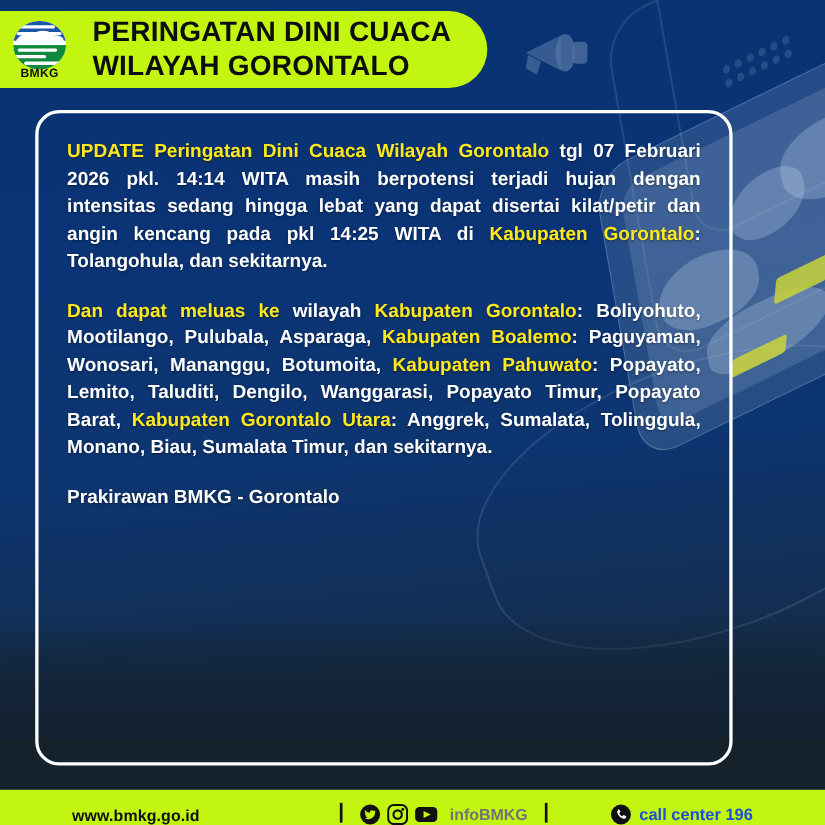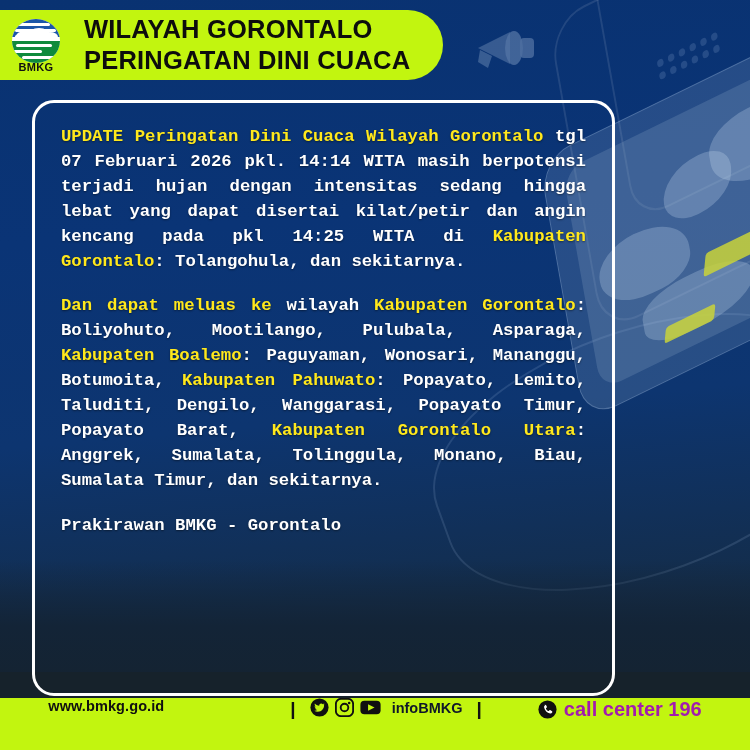--- a/index.html
+++ b/index.html
@@ -138,28 +138,27 @@
     color: #0d0d0d;
     font-size: 25.5px;
     font-weight: bold;
     line-height: 1.22;
     letter-spacing: .2px;
   }
   
   .card {
     position: absolute;
     left: 32px; top: 100px;
-    width: 583px; height: 596px;
+    width: 634px; height: 596px;
     border: 3px solid #ffffff;
     border-radius: 22px;
     box-sizing: border-box;
     z-index: 5;
     padding: 22px 26px 0 26px;
     overflow: hidden;
-    font-family: Liberation Mono, monospace;
   }
   .body-text {
     color: #ffffff;
     font-size: 17.3px;
     font-weight: bold;
     line-height: 1.44;
     text-align: justify;
     text-shadow: 0 1px 2px rgba(0,0,0,.45);
   }
   .body-text p { margin: 0 0 20px 0; }
@@ -170,24 +169,24 @@
   .footer-dark {
     position: absolute;
     left: 0; right: 0; bottom: 38px;
     height: 40px;
     background: #16222b;
     z-index: 4;
   }
   .footer {
     position: absolute;
     left: 0; right: 0; bottom: 0;
-    height: 52px;
+    height: 32px;
     background: #c2f50f;
     display: flex;
-    align-items: flex-start;
+    align-items: flex-end;
     justify-content: center;
     gap: 0;
     z-index: 7;
   }
   .f-url {
     color: #101010;
     font-size: 14.5px;
     font-weight: bold;
     letter-spacing: .1px;
   }
@@ -196,33 +195,33 @@
     font-size: 19px;
     font-weight: bold;
     margin: 0 14px;
   }
   .f-social {
     display: flex;
     align-items: center;
     gap: 6px;
   }
   .f-social-label {
-    color: #0f172a;
+    color: #737373;
     font-size: 14.5px;
     font-weight: bold;
     margin-left: 5px;
   }
   .f-call {
     display: flex;
     align-items: center;
     gap: 7px;
   }
   .f-call-label {
-    color: #a21caf;
-    font-size: 20px;
+    color: #1d4ed8;
+    font-size: 15px;
     font-weight: bold;
   }
   .sp-1 { width: 112px; }
   .sp-2 { width: 42px; }
   svg.ic { display: block; }
 </style>
 </head>
 <body>
 
 <div id="poster">
@@ -301,22 +300,22 @@
         <div class="lc-cloud" style="left:0;    top:19px; width:48px; height:6px;"></div>
         <div class="lc-land">
           <i style="top:3px;  left:8%;  width:76%;"></i>
           <i style="top:9px;  left:2%;  width:60%;"></i>
           <i style="top:15px; left:20%; width:72%;"></i>
         </div>
       </div>
       <div class="logo-text">BMKG</div>
     </div>
     <div class="header-title">
+      <div>PERINGATAN DINI CUACA</div>
       <div>WILAYAH GORONTALO</div>
-      <div>PERINGATAN DINI CUACA</div>
     </div>
   </div>
 
   <div class="card">
     <div class="body-text">
 
       <p><span class="hl">UPDATE Peringatan Dini Cuaca Wilayah Gorontalo</span><span> tgl 07 Februari 2026 pkl. 14:14 WITA masih berpotensi terjadi hujan dengan intensitas sedang hingga lebat yang dapat disertai kilat/petir dan angin kencang pada pkl 14:25 WITA di </span><span class="hl">Kabupaten Gorontalo</span><span>: Tolangohula, dan sekitarnya.</span></p>
 
       <p><span class="hl">Dan dapat meluas ke</span><span> wilayah </span><span class="hl">Kabupaten Gorontalo</span><span>: Boliyohuto, Mootilango, Pulubala, Asparaga, </span><span class="hl">Kabupaten Boalemo</span><span>: Paguyaman, Wonosari, Mananggu, Botumoita, </span><span class="hl">Kabupaten Pahuwato</span><span>: Popayato, Lemito, Taluditi, Dengilo, Wanggarasi, Popayato Timur, Popayato Barat, </span><span class="hl">Kabupaten Gorontalo Utara</span><span>: Anggrek, Sumalata, Tolinggula, Monano, Biau, Sumalata Timur, dan sekitarnya.</span></p>
 

